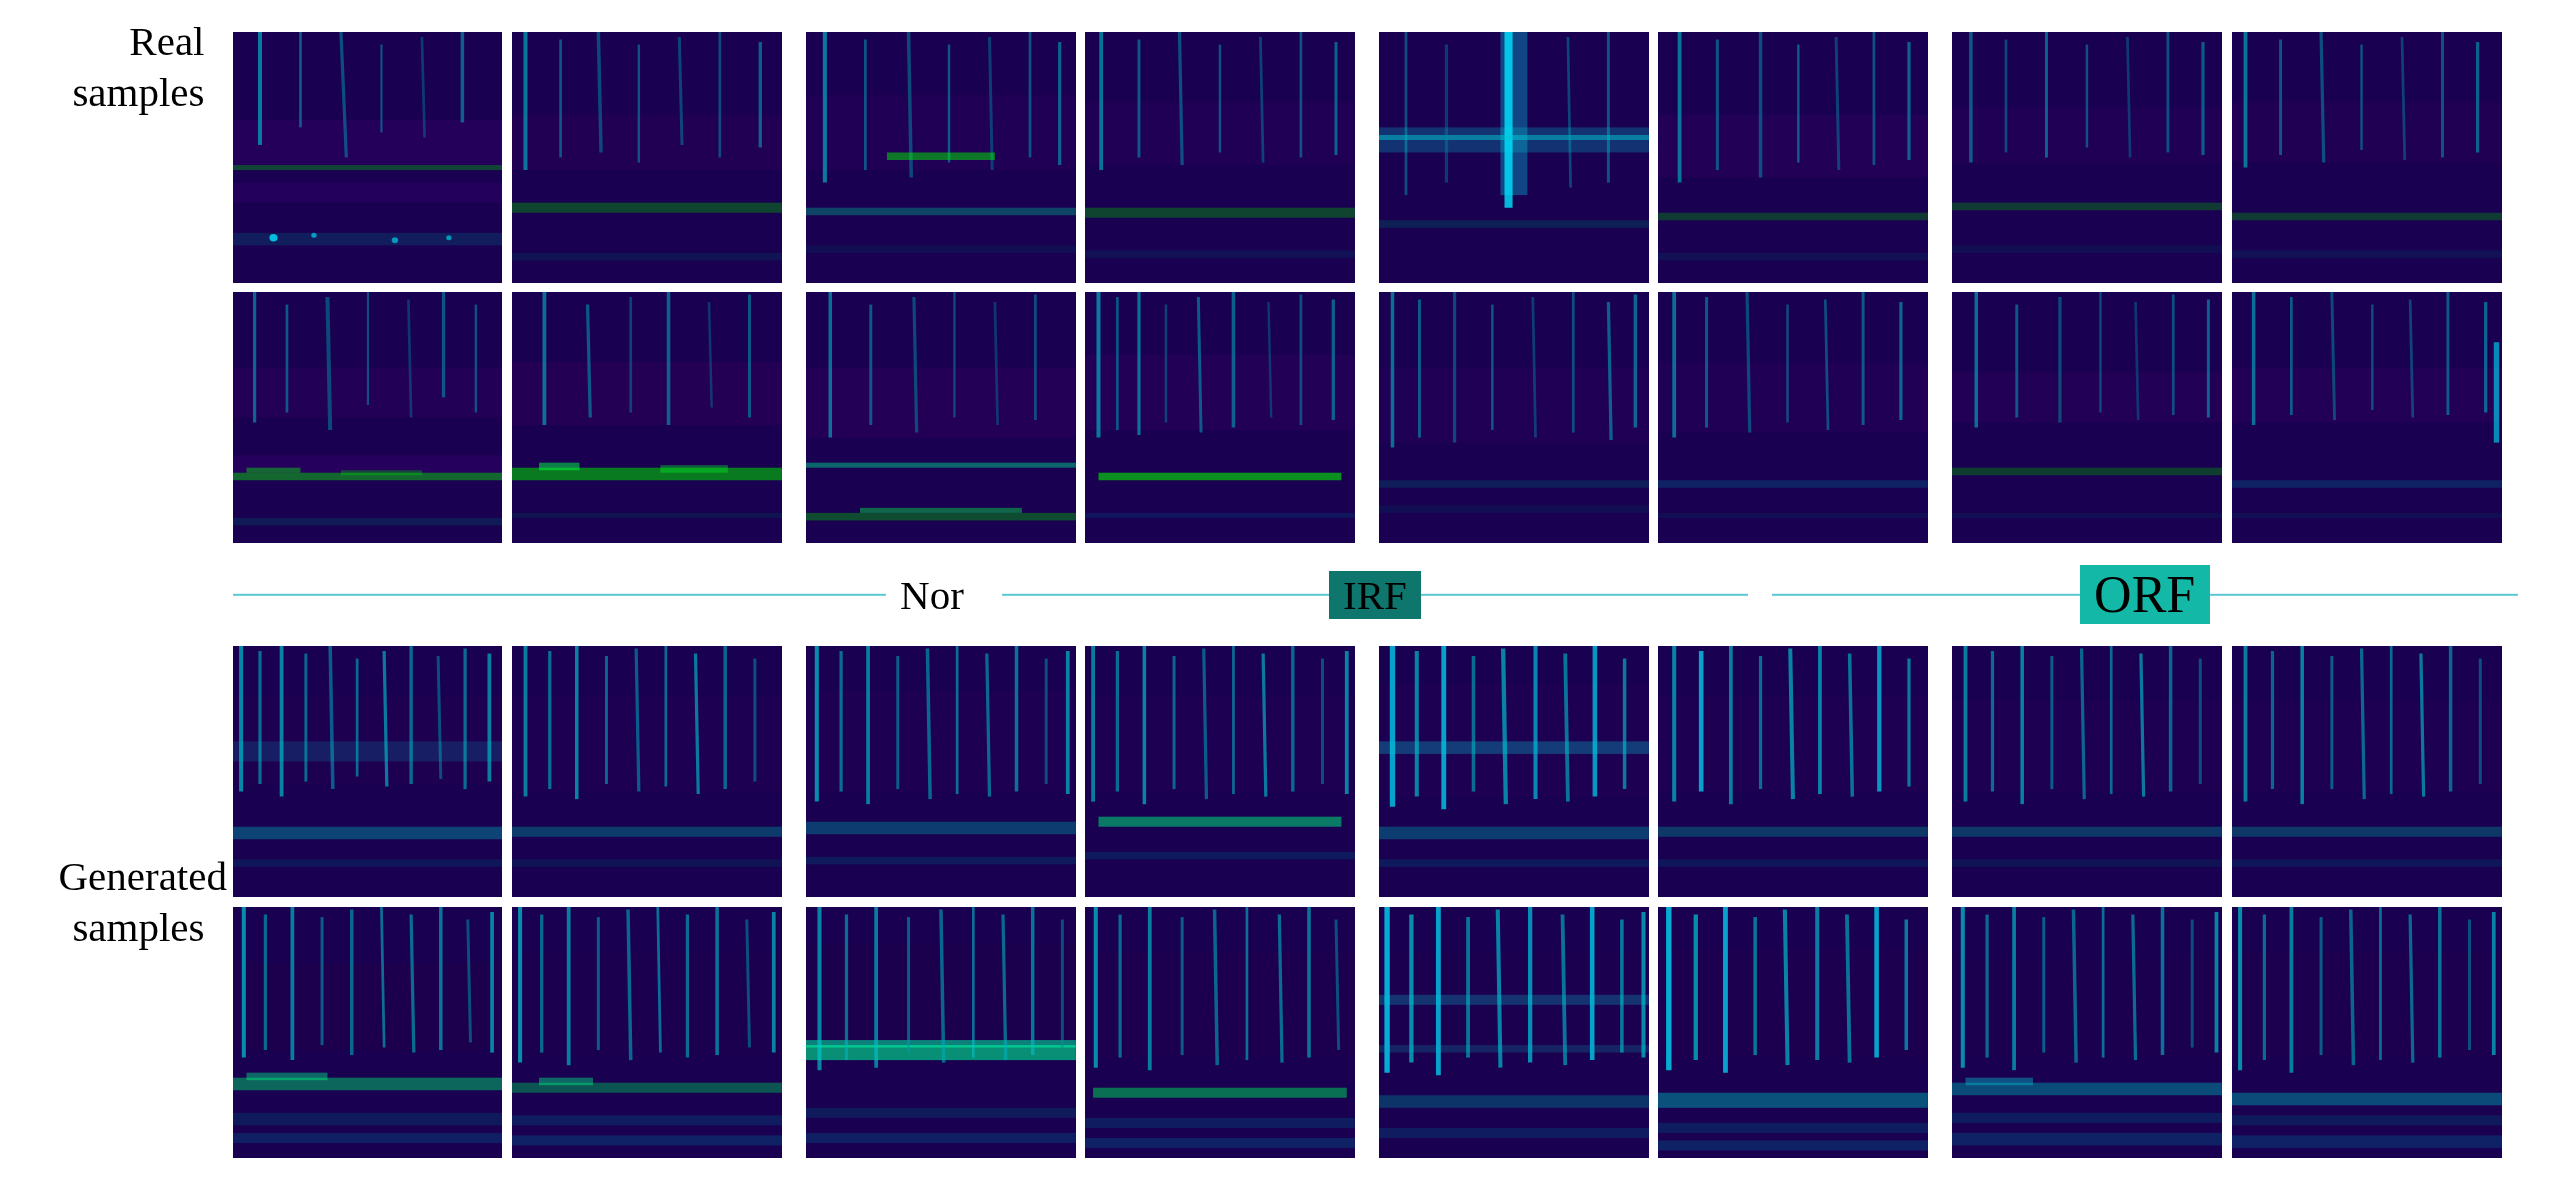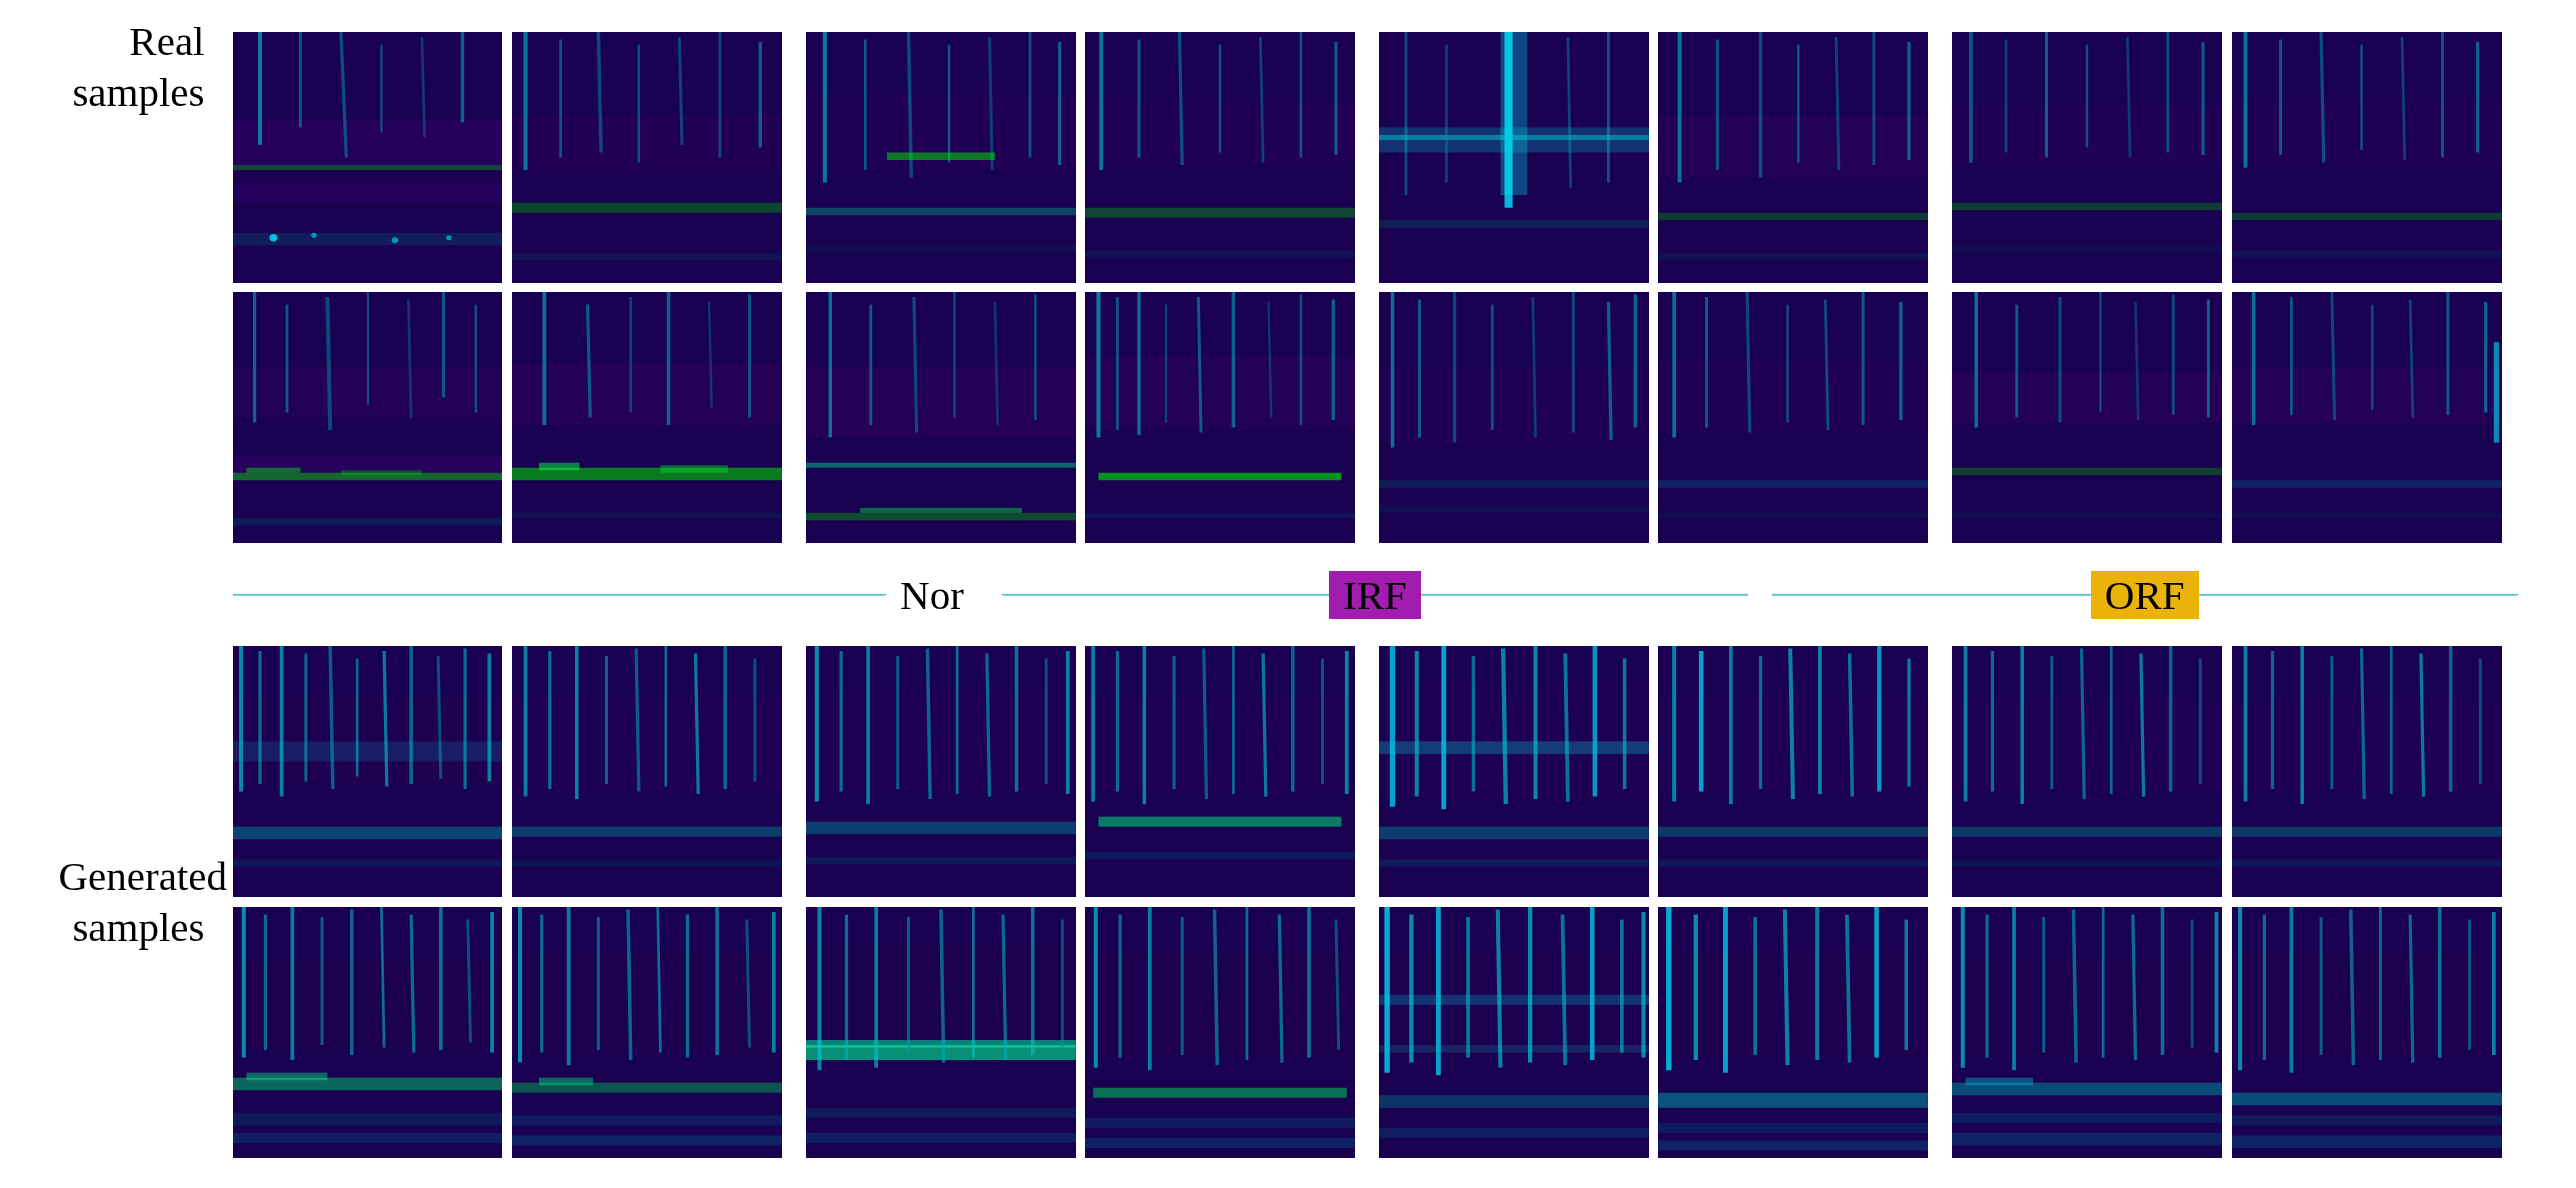--- a/index.html
+++ b/index.html
@@ -336,26 +336,26 @@
 
     <div style="height:71px; display:flex; align-items:center; padding-left:174px; flex-shrink:0;">
 
       <div style="flex:1; display:flex; align-items:center; position:relative; justify-content:flex-end;">
         <div style="position:absolute; left:0; right:0; height:2.4px; background:#5bc8d4; top:50%; transform:translateY(-50%);"></div>
         <span style="background:#fff; padding:0 14.3px; font-size:41px; color:#000; position:relative; z-index:1;">Nor</span>
       </div>
 
       <div style="flex:1; display:flex; align-items:center; position:relative; justify-content:center; margin-left:24px;">
         <div style="position:absolute; left:0; right:0; height:2.4px; background:#5bc8d4; top:50%; transform:translateY(-50%);"></div>
-        <span style="background:#a21caf; padding:0 14.3px; font-size:41px; color:#000; position:relative; z-index:1;">IRF</span>
+        <span style="background:#0f766e; padding:0 14.3px; font-size:41px; color:#000; position:relative; z-index:1;">IRF</span>
       </div>
 
       <div style="flex:1; display:flex; align-items:center; position:relative; justify-content:center; margin-left:24px;">
         <div style="position:absolute; left:0; right:0; height:2.4px; background:#5bc8d4; top:50%; transform:translateY(-50%);"></div>
-        <span style="background:#eab308; padding:0 14.3px; font-size:41px; color:#000; position:relative; z-index:1;">ORF</span>
+        <span style="background:#14b8a6; padding:0 14.3px; font-size:52px; color:#000; position:relative; z-index:1;">ORF</span>
       </div>
 
     </div>
 
     <div style="display:flex; flex:1; align-items:center; min-height:0;">
 
       <div style="width:174px; text-align:right; padding-right:28px; font-size:41px; line-height:1.25; color:#000; flex-shrink:0; white-space:pre-line;">Generated
 samples</div>
 
       <div style="display:flex; flex:1; gap:24px; height:100%; padding: 16px 16px 16px 0;">

